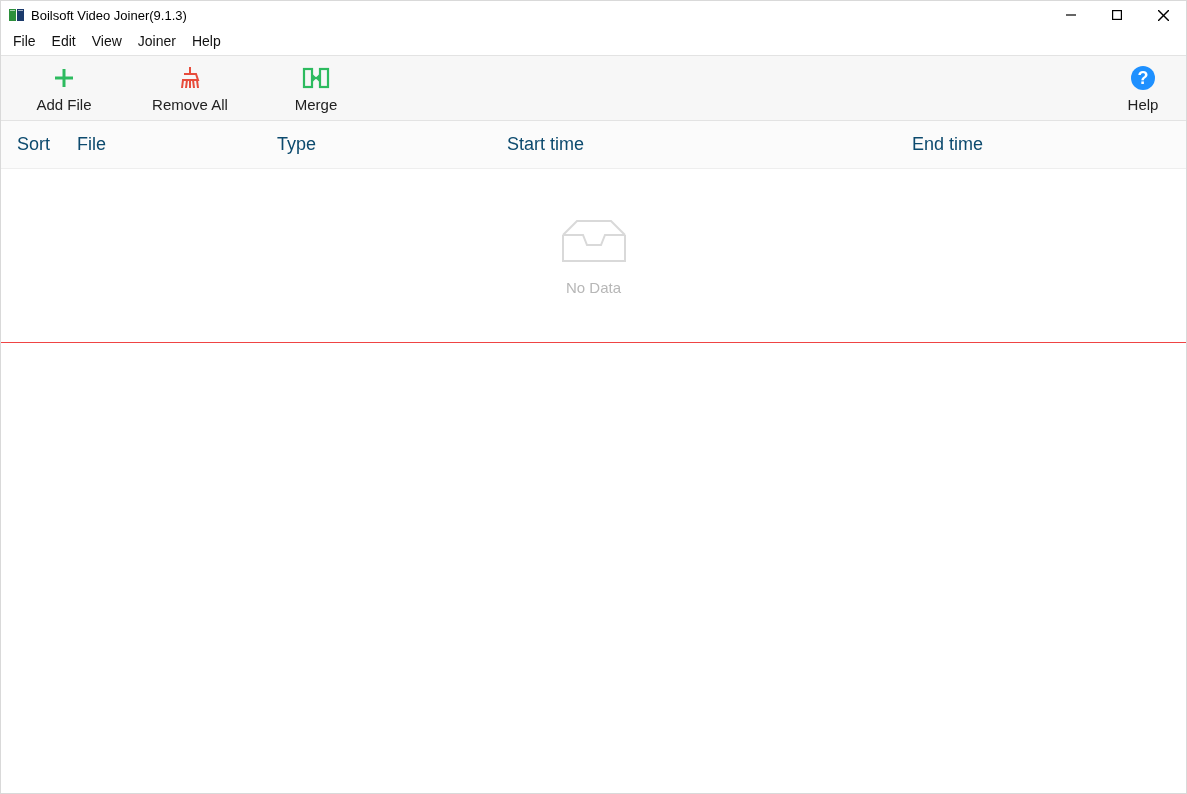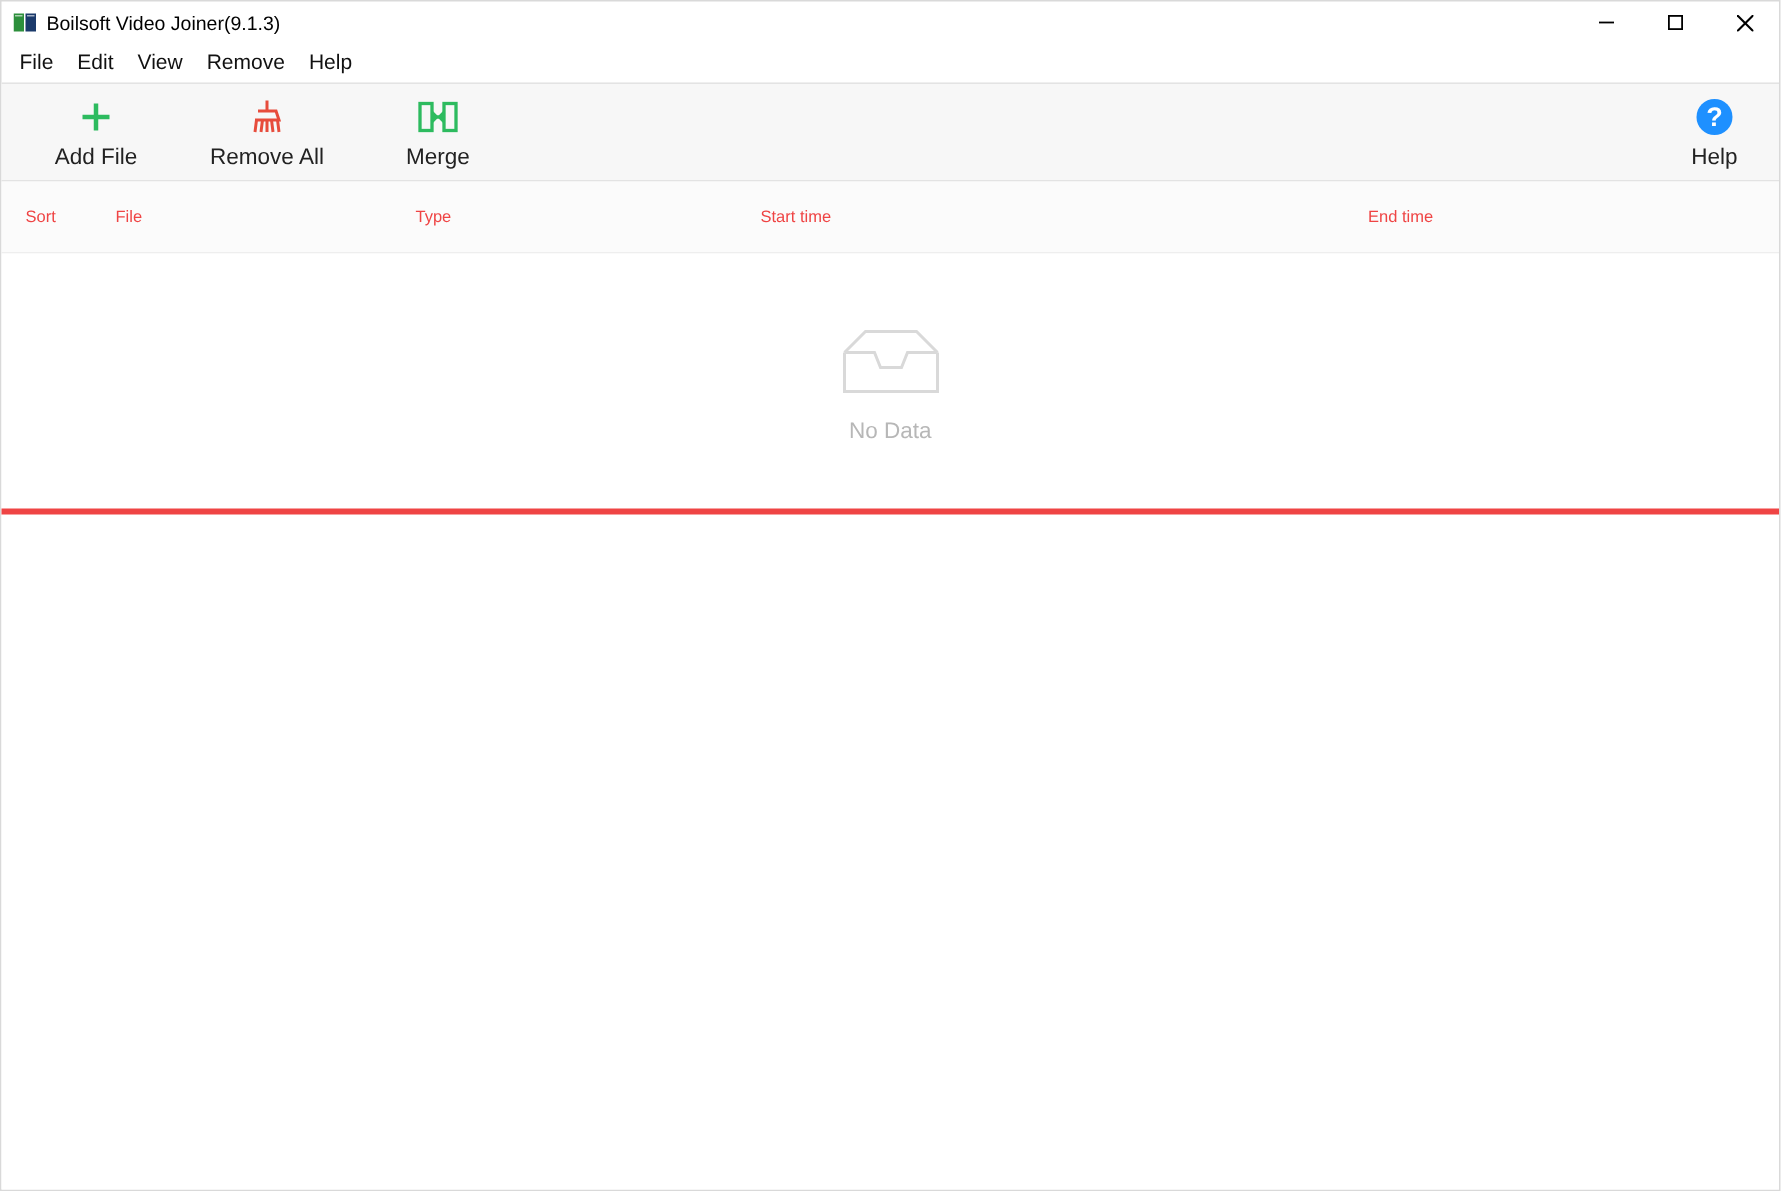--- a/index.html
+++ b/index.html
@@ -61,21 +61,21 @@
   
   .toolbar {
     height: 66px;
     background: #f7f7f7;
     border-top: 1px solid #e3e3e3;
     border-bottom: 1px solid #e3e3e3;
     display: flex;
     align-items: center;
     padding: 0 8px;
   }
-  .tool-group-left { display: flex; gap: 4px; text-align: center; }
+  .tool-group-left { display: flex; gap: 16px; text-align: center; }
   .tool-btn {
     width: 110px;
     display: flex;
     flex-direction: column;
     align-items: center;
     justify-content: center;
     cursor: pointer;
     padding: 4px 0;
   }
   .tool-btn .icon-slot { height: 28px; display:flex; align-items:center; justify-content:center; }
@@ -85,34 +85,34 @@
   .tool-btn.narrow { width: 70px; }
 
   
   .table-header {
     height: 48px;
     background: #fbfbfb;
     border-bottom: 1px solid #eeeeee;
     display: flex;
     align-items: center;
     padding: 0 16px;
-    font-size: 11px;
-    color: #ef4444;
+    font-size: 18px;
+    color: #0c4a6e;
   }
   .col-sort  { width: 60px;  }
   .col-file  { width: 200px; }
   .col-type  { width: 230px; }
   .col-start { width: 360px; }
   .col-end   { flex: 1; margin-left: 45px; }
 
   
   .table-body {
     flex: 1;
     background: #ffffff;
-    border-bottom: 4px solid #ef4444;
+    border-bottom: 1px solid #ef4444;
     position: relative;
   }
   .empty-state {
     position: absolute;
     left: 50%;
     top: 48px;
     transform: translateX(-50%);
     display: flex;
     flex-direction: column;
     align-items: center;
@@ -158,21 +158,21 @@
         <line x1="10" y1="0" x2="0" y2="10" stroke="#000" stroke-width="1.3"></line>
       </svg>
     </div>
   </div>
 </div>
 
 <div class="menubar">
   <span class="menu-item">File</span>
   <span class="menu-item">Edit</span>
   <span class="menu-item">View</span>
-  <span class="menu-item">Remove</span>
+  <span class="menu-item">Joiner</span>
   <span class="menu-item">Help</span>
 </div>
 
 <div class="toolbar">
   <div class="tool-group-left">
 
     <div class="tool-btn">
       <span class="icon-slot">
         <svg width="24" height="24" viewBox="0 0 24 24">
           <line x1="12" y1="3" x2="12" y2="21" stroke="#2dbb5f" stroke-width="3"></line>

